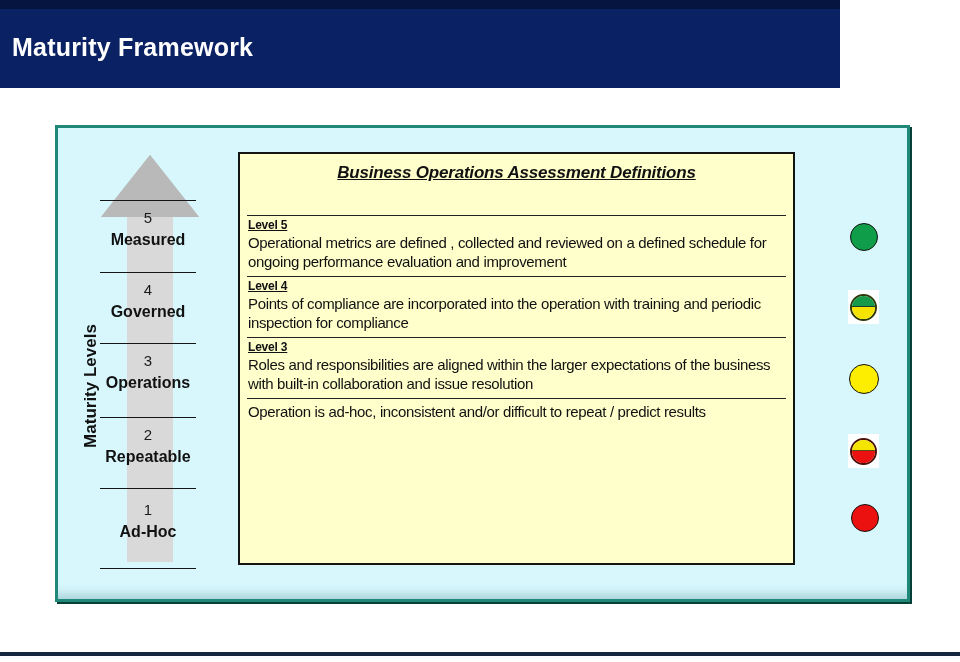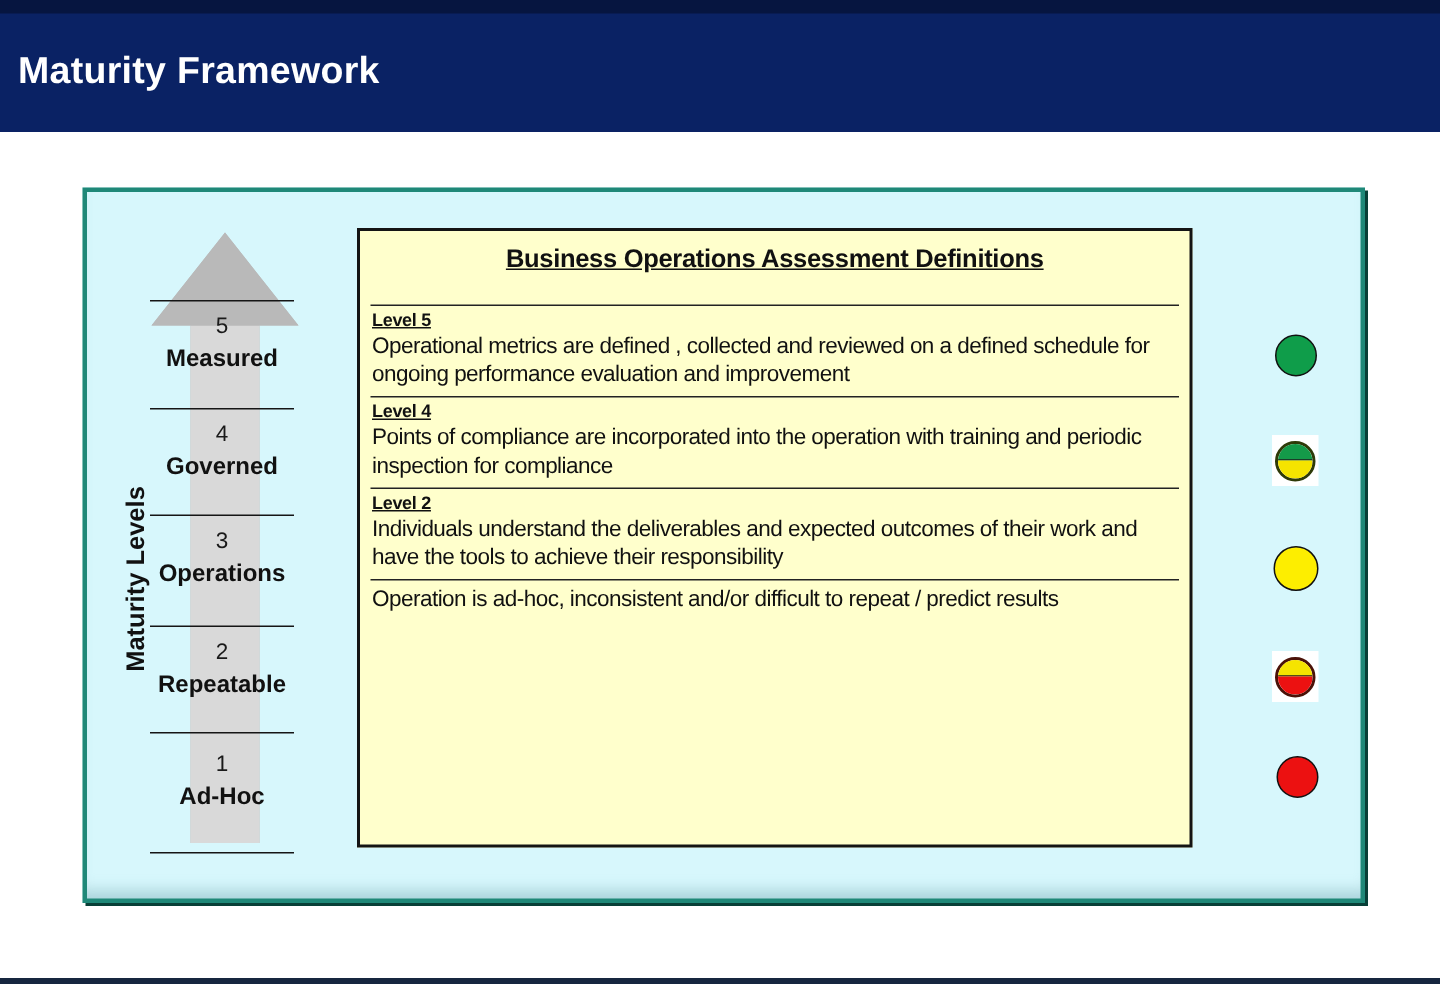--- a/index.html
+++ b/index.html
@@ -1,20 +1,20 @@
 <!DOCTYPE html>
 <html><head>
 <meta charset="utf-8">
 <style>
   * { margin: 0; padding: 0; box-sizing: border-box; }
   html, body { width: 960px; height: 662px; background: #ffffff; font-family: "Liberation Sans", sans-serif; }
   .slide { position: relative; width: 960px; height: 662px; background: #ffffff; overflow: hidden; }
 
   
-  .title-bar { position: absolute; left: 0; top: 0; width: 960px; height: 88px; background: #0a2264; }
+  .title-bar { position: absolute; left: 0; top: 0; width: 840px; height: 88px; background: #0a2264; }
   .title-bar::before { content: ""; position: absolute; left: 0; top: 0; width: 100%; height: 9px; background: #061540; }
   .slide-title { position: absolute; left: 12px; top: 33px; color: #ffffff; font-size: 25px; font-weight: bold; letter-spacing: 0.2px; }
 
   
   .footer-line { position: absolute; left: 0; top: 652px; width: 960px; height: 4px; background: #16263f; }
 
   
   .content-panel { position: absolute; left: 55px; top: 125px; width: 855px; height: 477px;
     background: #d7f7fc; border: 3px solid #1f8878;
     box-shadow: 2px 2px 0 #083f37, inset 0 -12px 10px -7px rgba(110,165,175,0.45);
@@ -36,21 +36,21 @@
   .level-name { margin-top: 5px; font-size: 16px; font-weight: bold; color: #111111; white-space: nowrap; text-align: right; }
   .band-4 .level-number { margin-top: 12px; }
 
   .maturity-axis-label { position: absolute; left: 91px; top: 386px; transform: translate(-50%,-50%) rotate(-90deg);
     font-size: 17px; font-weight: bold; color: #111111; white-space: nowrap; z-index: 2; }
 
   
   .definitions-box { position: absolute; left: 238px; top: 152px; width: 557px; height: 413px;
     background: #ffffcc; border: 2px solid #141414; padding: 6px 7px 0 7px; }
   .definitions-title { text-align: center; font-size: 17px; font-weight: bold; text-decoration: underline;
-    color: #111111; margin-top: 3px; margin-bottom: 20px; letter-spacing: -0.2px; }
+    color: #111111; margin-top: 3px; margin-bottom: 32px; letter-spacing: -0.2px; font-style: italic; }
   .definition-entry { border-top: 1.3px solid #222222; padding: 2px 1px 5px 1px; }
   .definition-heading { font-size: 12px; font-weight: bold; text-decoration: underline; color: #111111; letter-spacing: -0.2px; }
   .definition-description { font-size: 15px; font-weight: normal; color: #111111; line-height: 18.5px;
     letter-spacing: -0.35px; margin-top: 2px; }
 
   
   .status-dot { position: absolute; left: 850px; width: 28px; height: 28px; border-radius: 50%; border: 1.6px solid #111111; }
   .dot-green  { top: 223px; }
   .dot-yellow { top: 364px; width: 30px; height: 30px; left: 849px; }
   .dot-red    { top: 504px; left: 851px; }
@@ -110,22 +110,22 @@
 
     <div class="definition-entry">
       <div class="definition-heading">Level 5</div>
       <div class="definition-description">Operational metrics are defined , collected and reviewed on a defined schedule for ongoing performance evaluation and improvement</div>
     </div>
     <div class="definition-entry">
       <div class="definition-heading">Level 4</div>
       <div class="definition-description">Points of compliance are incorporated into the operation with training and periodic inspection for compliance</div>
     </div>
     <div class="definition-entry">
-      <div class="definition-heading">Level 2</div>
-      <div class="definition-description">Individuals understand the deliverables and expected outcomes of their work and have the tools to achieve their responsibility</div>
+      <div class="definition-heading">Level 3</div>
+      <div class="definition-description">Roles and responsibilities are aligned within the larger expectations of the business with built-in collaboration and issue resolution</div>
     </div>
     <div class="definition-entry">
       <div class="definition-description">Operation is ad-hoc, inconsistent and/or difficult to repeat / predict results</div>
     </div>
   </div>
 
   <div class="status-dot dot-green" style="background-color: rgb(15, 157, 74);"></div>
 
   <div class="half-wrap wrap-gy">
     <div class="half-ball">

